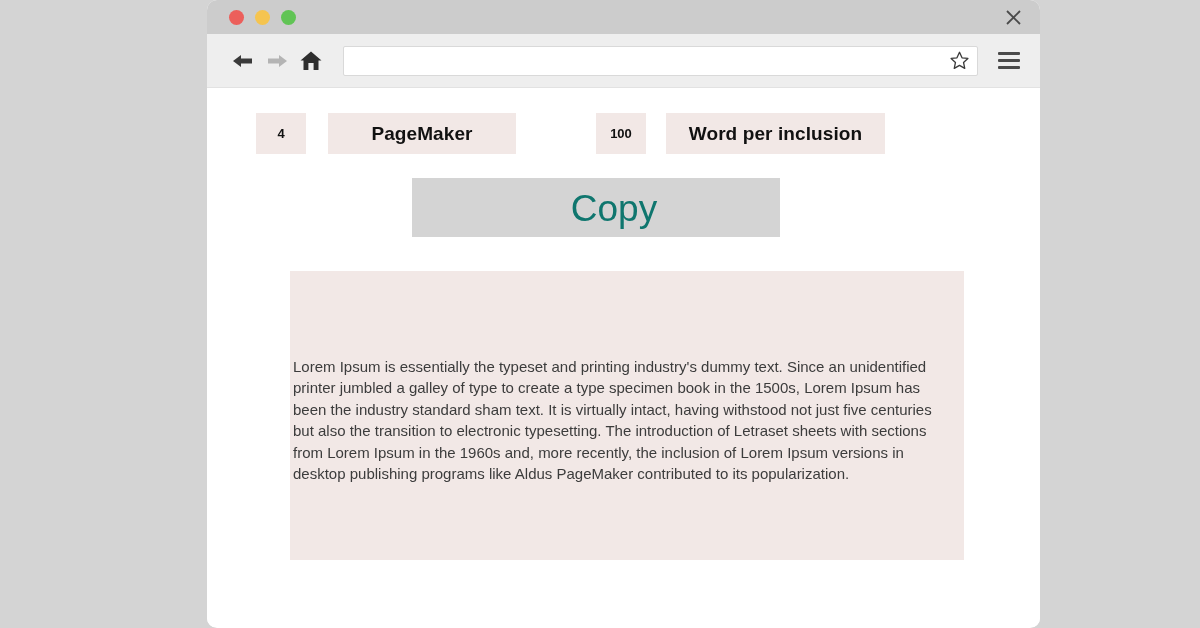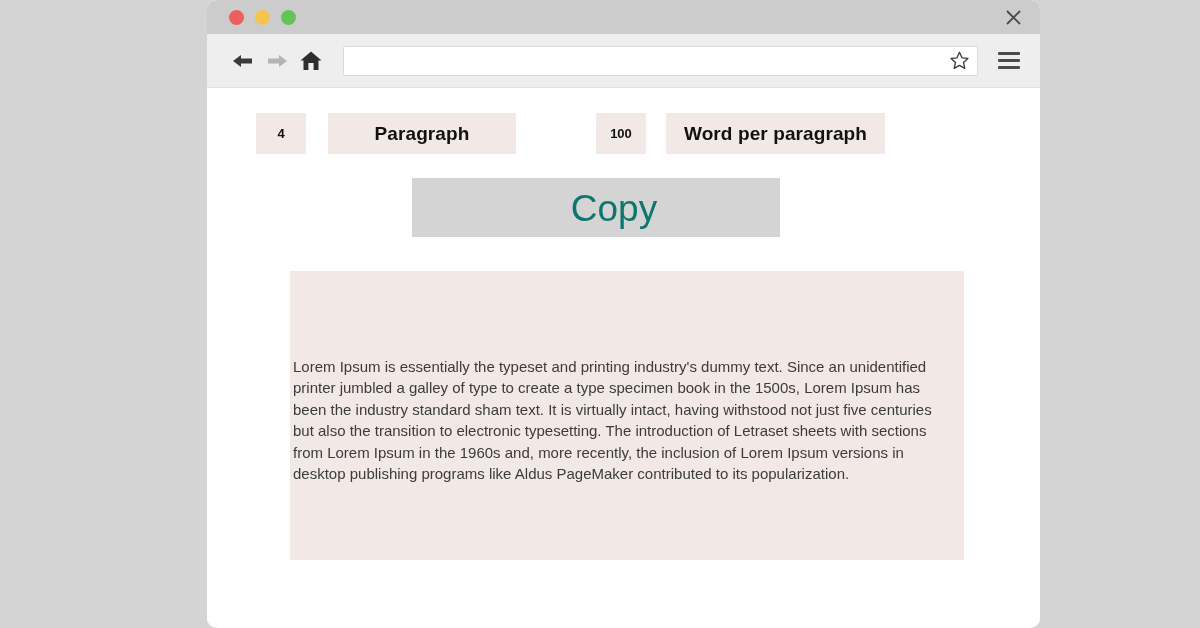--- a/index.html
+++ b/index.html
@@ -267,24 +267,24 @@
       <span></span>
       <span></span>
       <span></span>
     </div>
   </div>
 
   <div class="page">
 
     <div class="controls-row">
       <input class="field num-field" type="text" value="4" style="">
-      <div class="field label-field label-paragraph">Paragraph</div>
+      <div class="field label-field label-paragraph">PageMaker</div>
       <div class="gap-mid"></div>
       <input class="field num-field" type="text" value="100" style="">
-      <div class="field label-field label-wpp">Word per paragraph</div>
+      <div class="field label-field label-wpp">Word per inclusion</div>
     </div>
 
     <button class="copy-btn">Copy</button>
 
     <textarea class="output-area" style="">Lorem Ipsum is essentially the typeset and printing industry's dummy text. Since an unidentified printer jumbled a galley of type to create a type specimen book in the 1500s, Lorem Ipsum has been the industry standard sham text. It is virtually intact, having withstood not just five centuries but also the transition to electronic typesetting. The introduction of Letraset sheets with sections from Lorem Ipsum in the 1960s and, more recently, the inclusion of Lorem Ipsum versions in desktop publishing programs like Aldus PageMaker contributed to its popularization.</textarea>
 
   </div>
 </div>
 
 </body></html>

